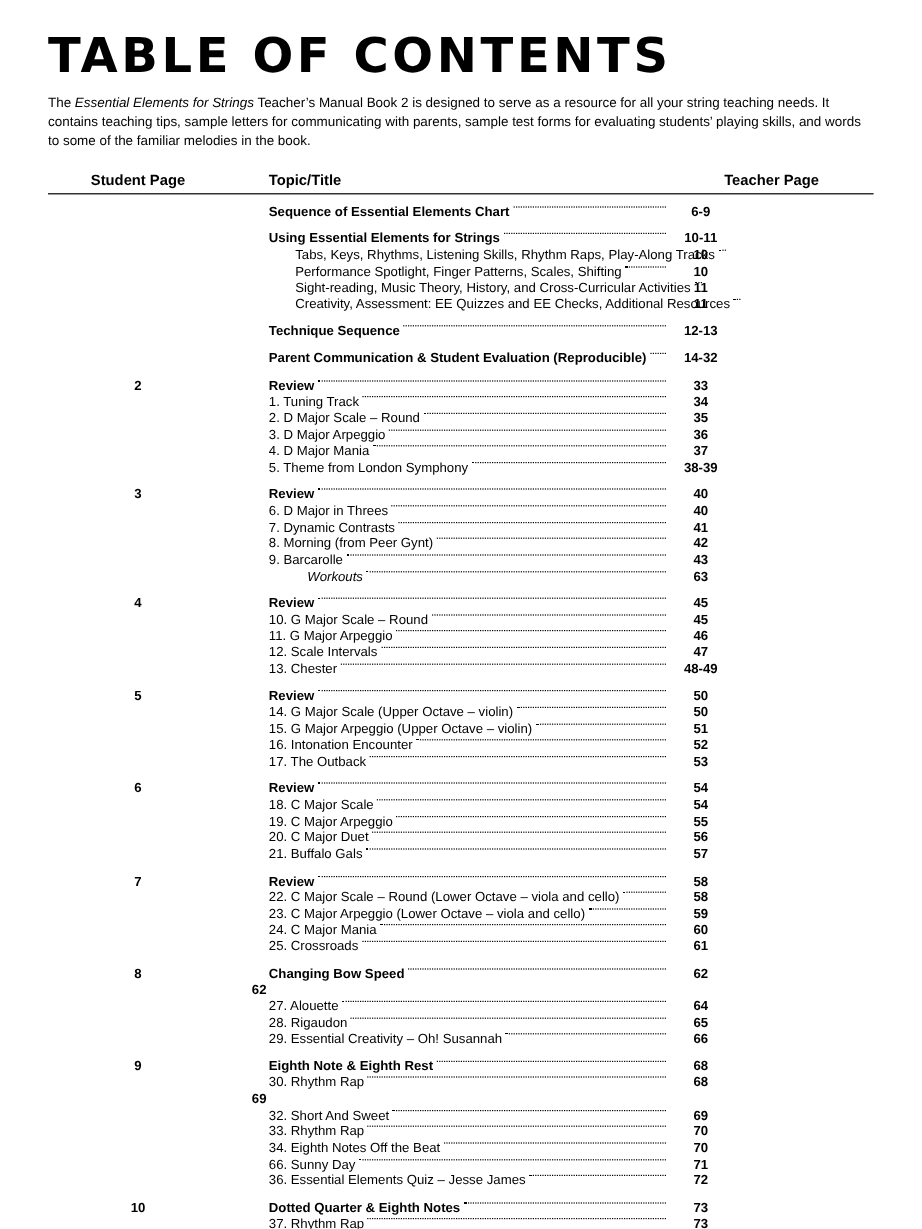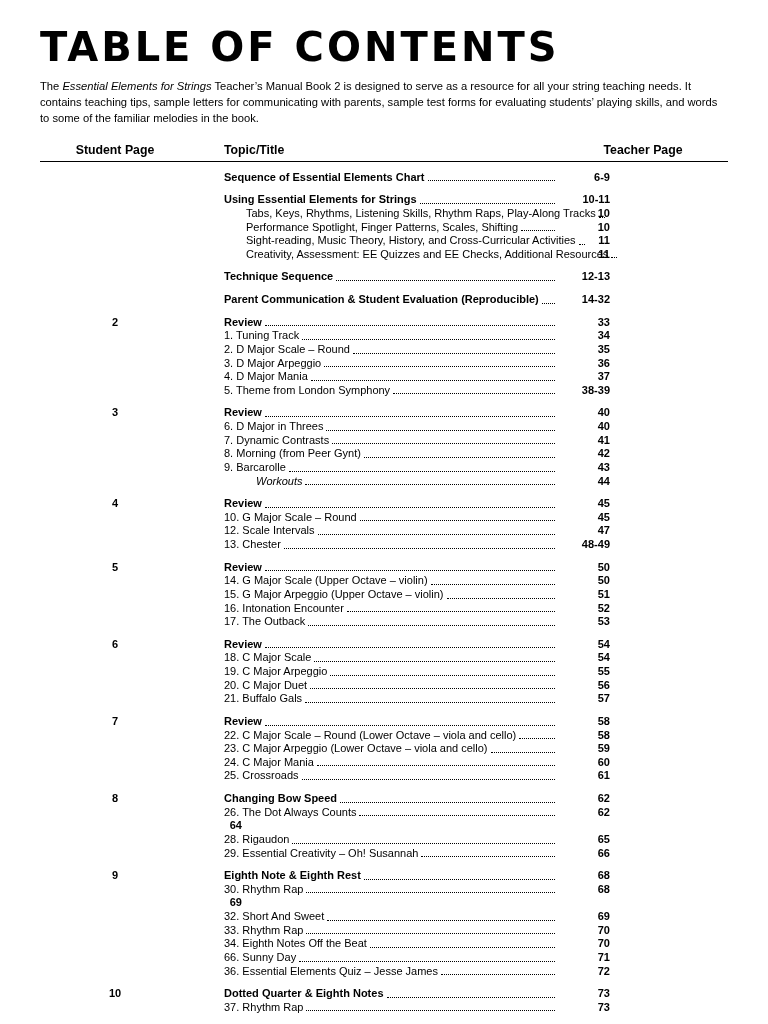--- a/index.html
+++ b/index.html
@@ -62,37 +62,37 @@
   .student {
     width: 150px;
     text-align: center;
     font-weight: bold;
     font-size: 11px;
     flex: 0 0 150px;
   }
   .mid {
     flex: 1;
     display: flex;
-    align-items: flex-end;
+    align-items: flex-start;
     min-width: 0;
     padding-left: 34px;
   }
   .label { white-space: nowrap; }
   .label.bold { font-weight: bold; }
   .label.ital { font-style: italic; margin-left: 32px; }
   .dots {
     flex: 1;
     border-bottom: 1px dotted #000;
     margin: 0 3px 3px 3px;
     height: 1px;
     min-width: 6px;
   }
   .pagenum {
     width: 52px;
-    text-align: right;
+    text-align: center;
     font-weight: bold;
     font-size: 11px;
     flex: 0 0 52px;
   }
   .teacher-pad { width: 118px; flex: 0 0 118px; }
   .indent-2 { padding-left: 56px; }
 </style>
 </head>
 <body>
 
@@ -281,21 +281,21 @@
         </div>
         <div class="pagenum">43</div>
         <div class="teacher-pad"></div>
       </div>
       <div class="row">
         <div class="student"></div>
         <div class="mid ">
           <span class="label ital">Workouts</span>
           <span class="dots"></span>
         </div>
-        <div class="pagenum">44</div>
+        <div class="pagenum">63</div>
         <div class="teacher-pad"></div>
       </div>
       <div class="row group-gap">
         <div class="student">4</div>
         <div class="mid ">
           <span class="label bold">Review</span>
           <span class="dots"></span>
         </div>
         <div class="pagenum">45</div>
         <div class="teacher-pad"></div>
@@ -305,20 +305,29 @@
         <div class="mid ">
           <span class="label">10. G Major Scale – Round</span>
           <span class="dots"></span>
         </div>
         <div class="pagenum">45</div>
         <div class="teacher-pad"></div>
       </div>
       <div class="row">
         <div class="student"></div>
         <div class="mid ">
+          <span class="label">11. G Major Arpeggio</span>
+          <span class="dots"></span>
+        </div>
+        <div class="pagenum">46</div>
+        <div class="teacher-pad"></div>
+      </div>
+      <div class="row">
+        <div class="student"></div>
+        <div class="mid ">
           <span class="label">12. Scale Intervals</span>
           <span class="dots"></span>
         </div>
         <div class="pagenum">47</div>
         <div class="teacher-pad"></div>
       </div>
       <div class="row">
         <div class="student"></div>
         <div class="mid ">
           <span class="label">13. Chester</span>
@@ -466,29 +475,29 @@
         <div class="student">8</div>
         <div class="mid ">
           <span class="label bold">Changing Bow Speed</span>
           <span class="dots"></span>
         </div>
         <div class="pagenum">62</div>
         <div class="teacher-pad"></div>
       </div>
       <div class="row">
         <div class="student"></div>
-        <div class="mid ">
-          <span class="label">26. The Dot Always Counts</span>
-          <span class="dots"></span>
-        </div>
         <div class="pagenum">62</div>
         <div class="teacher-pad"></div>
       </div>
       <div class="row">
         <div class="student"></div>
+        <div class="mid ">
+          <span class="label">27. Alouette</span>
+          <span class="dots"></span>
+        </div>
         <div class="pagenum">64</div>
         <div class="teacher-pad"></div>
       </div>
       <div class="row">
         <div class="student"></div>
         <div class="mid ">
           <span class="label">28. Rigaudon</span>
           <span class="dots"></span>
         </div>
         <div class="pagenum">65</div>

